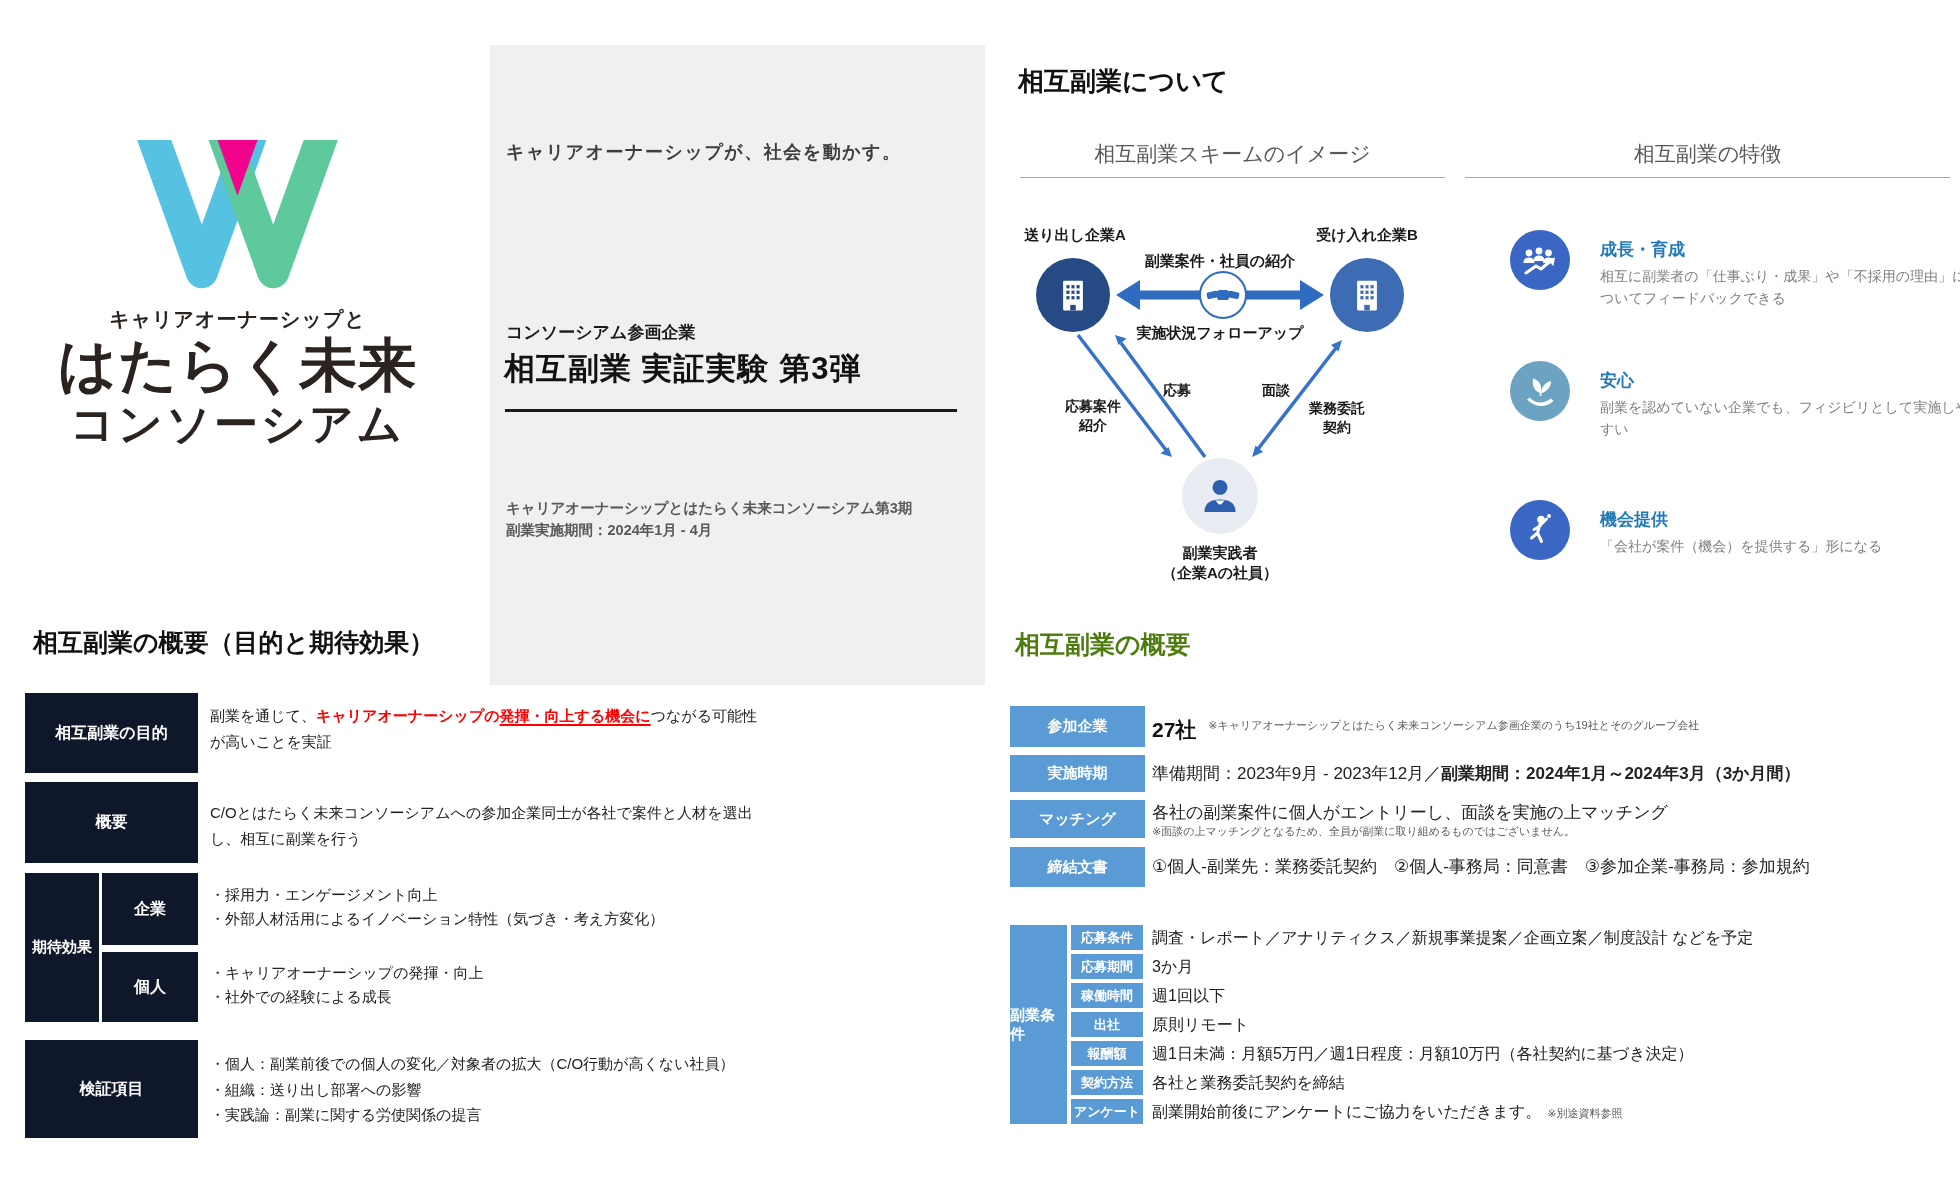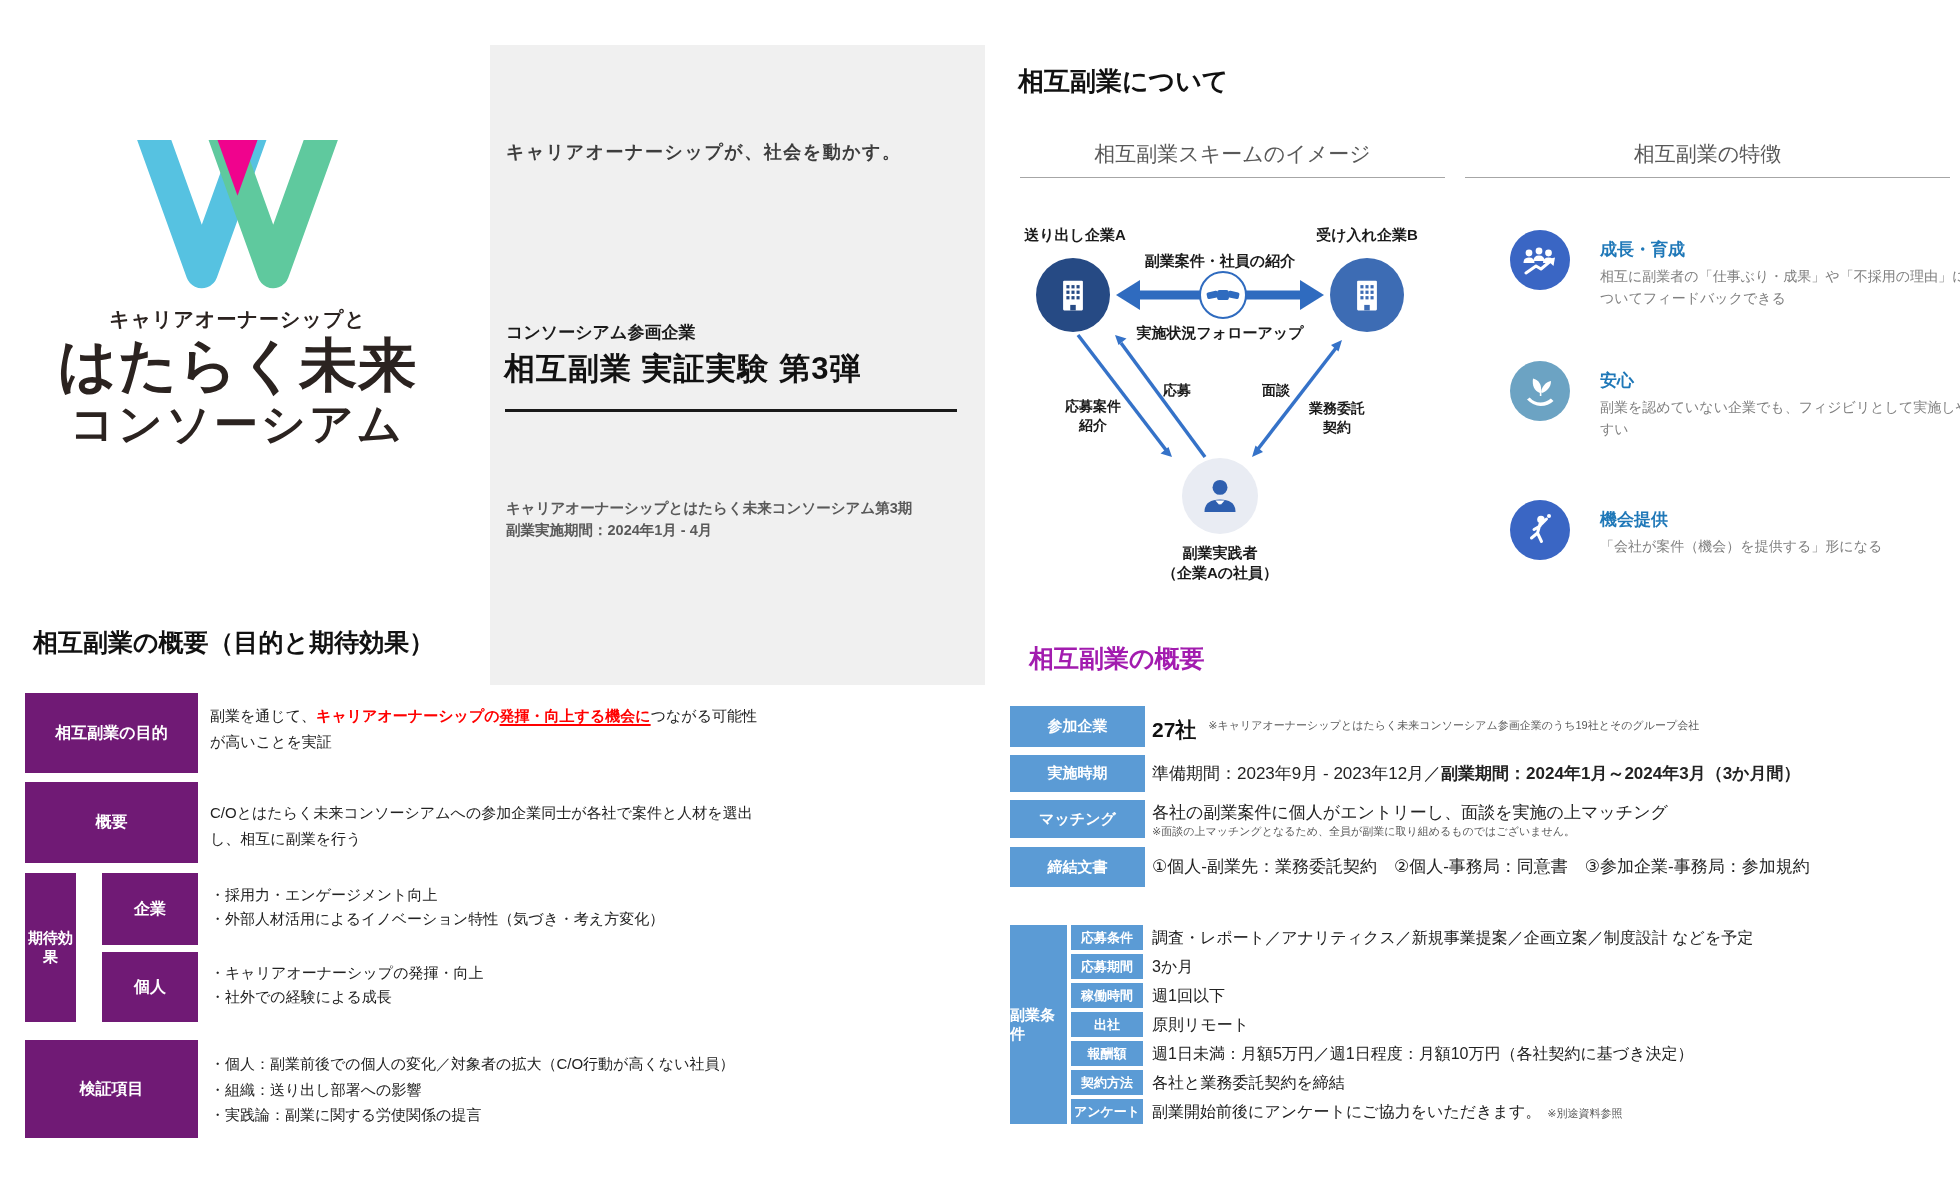--- a/index.html
+++ b/index.html
@@ -52,38 +52,38 @@
   .features{position:absolute;left:1465px;top:185px;width:490px;height:420px;}
   .feature{position:absolute;left:45px;display:flex;gap:30px;align-items:flex-start;}
   .f1{top:45px;} .f2{top:176px;} .f3{top:315px;}
   .feature-circle{flex:0 0 60px;width:60px;height:60px;border-radius:50%;display:flex;align-items:center;justify-content:center;}
   .feature-title{font-size:17px;font-weight:700;color:#1f78b8;margin:8px 0 5px 0;}
   .feature-desc{font-size:14px;color:#808080;line-height:1.55;width:372px;}
 
   
   .heading-left{position:absolute;left:33px;top:626px;margin:0;font-size:25px;font-weight:700;color:#111;}
   .tbl-left{position:absolute;left:25px;top:693px;width:745px;height:445px;}
-  .bluebox{position:absolute;background:#701a75;color:#fff;font-weight:700;display:flex;align-items:center;justify-content:center;text-align:center;font-size:16px;}
+  .bluebox{position:absolute;background:#0f172a;color:#fff;font-weight:700;display:flex;align-items:center;justify-content:center;text-align:center;font-size:16px;}
   .lb-purpose{left:0;top:0;width:173px;height:80px;}
   .lb-summary{left:0;top:89px;width:173px;height:81px;}
-  .lb-effects{left:0;top:180px;width:51px;height:149px;font-size:15px;}
+  .lb-effects{left:0;top:180px;width:74px;height:149px;font-size:15px;}
   .lb-company{left:77px;top:180px;width:96px;height:72px;}
   .lb-individual{left:77px;top:259px;width:96px;height:70px;}
   .lb-verify{left:0;top:347px;width:173px;height:98px;}
   .tl-content{position:absolute;left:185px;width:560px;font-size:15px;color:#222;line-height:1.72;}
   .tc-purpose{top:10px;}
   .tc-summary{top:107px;}
   .tc-company{top:190px;line-height:1.6;}
   .tc-individual{top:268px;line-height:1.6;}
   .tc-verify{top:358px;line-height:1.7;}
   .red{color:#ff0000;font-weight:700;}
   .red-u{color:#ff0000;font-weight:700;text-decoration:underline;text-decoration-thickness:2px;text-underline-offset:3px;}
 
   
-  .heading-right{position:absolute;left:1013px;top:626px;margin:16px;font-size:25px;font-weight:700;color:#a21caf;}
+  .heading-right{position:absolute;left:1013px;top:626px;margin:2px;font-size:25px;font-weight:700;color:#4d7c0f;}
   .tbl-right{position:absolute;left:1010px;top:702px;width:940px;height:425px;font-size:17px;color:#222;}
   .rb{position:absolute;left:0;width:135px;background:#5b9bd5;color:#fff;font-weight:700;font-size:15px;display:flex;align-items:center;justify-content:center;}
   .rb-participants{top:4px;height:41px;}
   .rb-period{top:53px;height:37px;}
   .rb-matching{top:98px;height:38px;}
   .rb-documents{top:145px;height:40px;}
   .rc{position:absolute;left:142px;}
   .rc-participants{top:0;height:41px;display:flex;align-items:center;}
   .participants-value{font-size:21px;font-weight:700;color:#111;margin-top:15px;}
   .participants-note{font-size:11px;color:#595959;margin-left:12px;margin-top:6px;}

